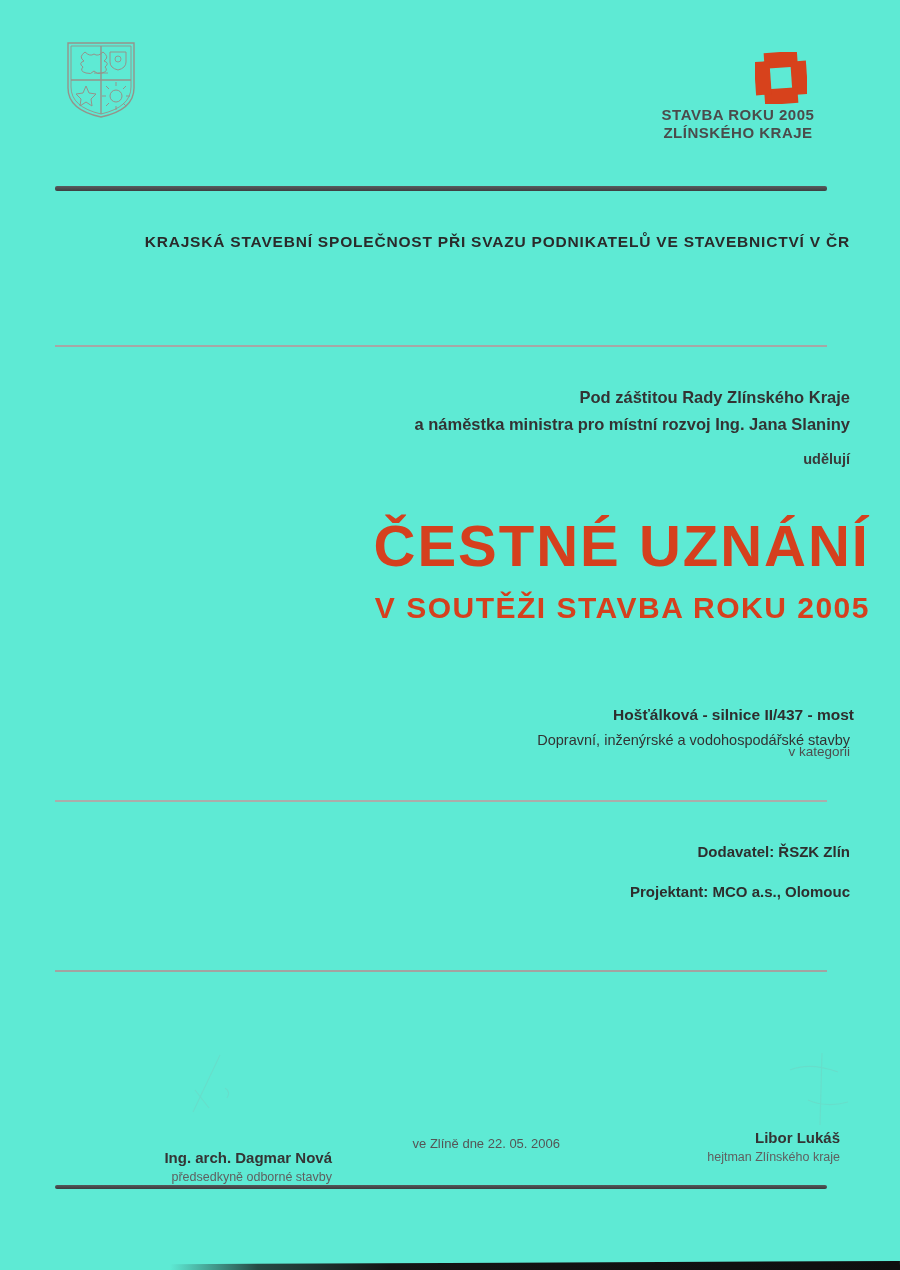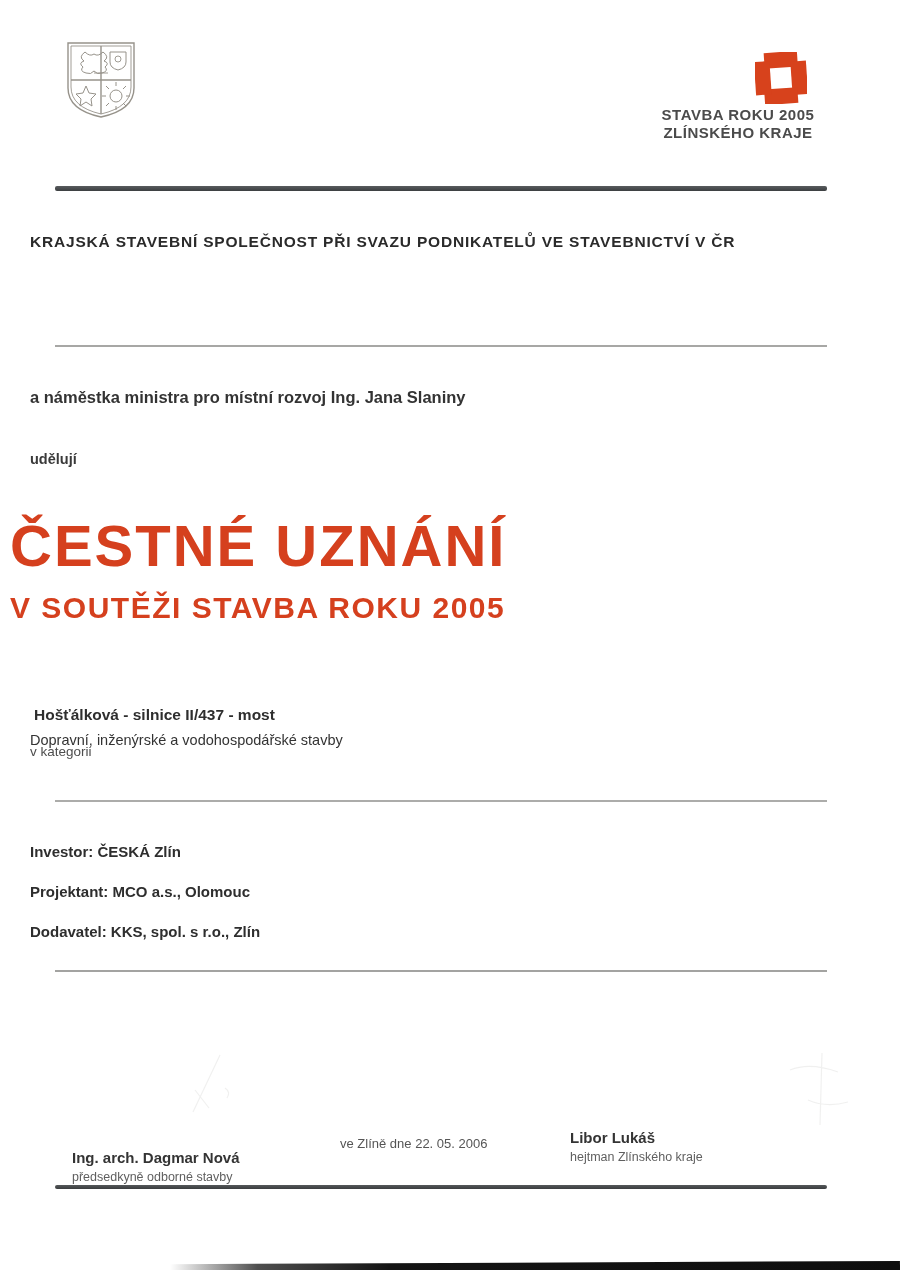--- a/index.html
+++ b/index.html
@@ -1,22 +1,22 @@
 <!DOCTYPE html>
 <html><head>
 <meta charset="utf-8">
 <style>
   html,body{margin:0;padding:0;background:#e8e8e6;}
   .page{
     position:relative;width:900px;height:1270px;margin:0 auto;
-    background:#ffffff;overflow:hidden;
+    background:#5eead4;overflow:hidden;
     font-family:"Liberation Sans", sans-serif;color:#2d2d2d;
   }
   .abs{position:absolute;}
-  .center{text-align:left;}
+  .center{text-align:right;}
 
   
   .coat{left:64px;top:40px;width:74px;height:80px;}
   .brandmark{left:755px;top:52px;width:52px;height:52px;}
   .brandlabel{
     left:636px;top:106px;width:204px;
     font-weight:bold;font-size:15px;line-height:18px;letter-spacing:0.5px;
     color:#4b4b4b;text-align:center;
   }
 
@@ -113,34 +113,34 @@
   <div class="abs rule rule-thin1"></div>
   <div class="abs rule rule-thin2"></div>
   <div class="abs rule rule-thin3"></div>
   <div class="abs rule rule-med"></div>
 
   <div class="abs orgs center">
     <div class="org-line">KRAJSKÁ STAVEBNÍ SPOLEČNOST PŘI SVAZU PODNIKATELŮ VE STAVEBNICTVÍ V ČR</div>
   </div>
 
   <div class="abs patronage center">
+    <div class="pat-line">Pod záštitou Rady Zlínského Kraje</div>
     <div class="pat-line">a náměstka ministra pro místní rozvoj Ing. Jana Slaniny</div>
   </div>
   <div class="abs verb center">udělují</div>
 
   <div class="abs title center" style="color:#d5401e">ČESTNÉ UZNÁNÍ</div>
   <div class="abs subtitle center" style="color:#d5401e">V SOUTĚŽI STAVBA ROKU 2005</div>
 
   <div class="abs project-name center">Hošťálková - silnice II/437 - most</div>
   <div class="abs category-label center">v kategorii</div>
   <div class="abs category center">Dopravní, inženýrské a vodohospodářské stavby</div>
 
-  <div class="abs party party-0 center">Investor: ČESKÁ Zlín</div>
+  <div class="abs party party-0 center">Dodavatel: ŘSZK Zlín</div>
   <div class="abs party party-1 center">Projektant: MCO a.s., Olomouc</div>
-  <div class="abs party party-2 center">Dodavatel: KKS, spol. s r.o., Zlín</div>
 
   <div class="abs smudge" style="left:175px;top:1050px;">
     <svg width="120" height="80" viewBox="0 0 120 80" fill="none" stroke="#9a9a96" stroke-width="1.2">
       <path d="M45,5 L18,62 M20,40 l14,18 M50,38 q6,4 2,10"></path>
     </svg>
   </div>
   <div class="abs smudge" style="left:760px;top:1045px;">
     <svg width="110" height="85" viewBox="0 0 110 85" fill="none" stroke="#9a9a96" stroke-width="1.2">
       <path d="M62,8 L60,80 M30,25 q20,-8 48,2 M48,55 q18,8 40,2"></path>
     </svg>

